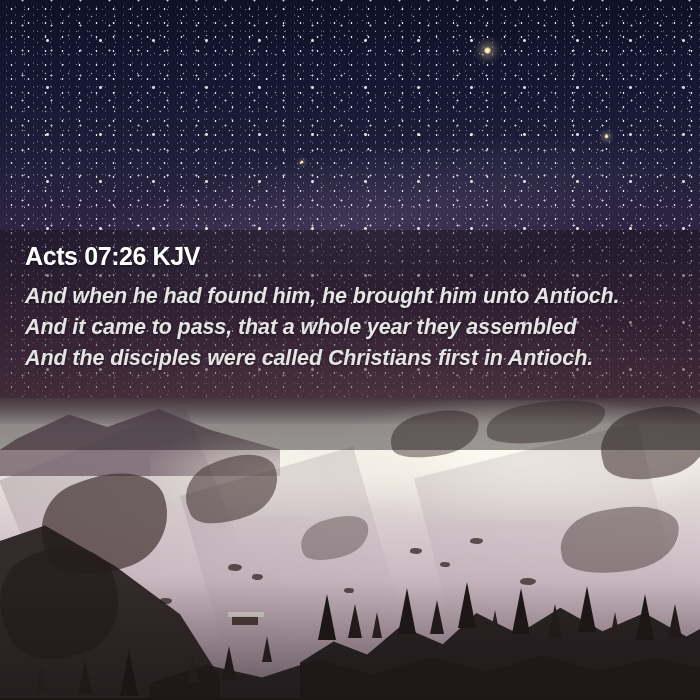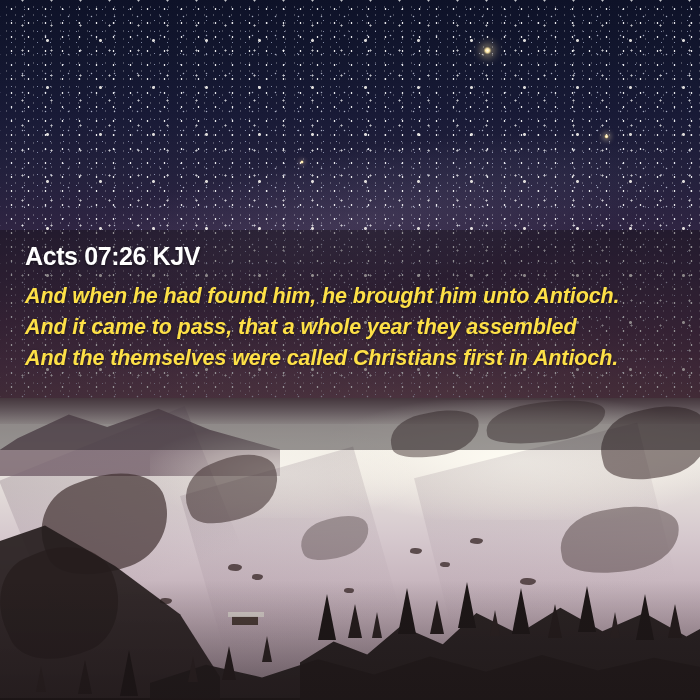--- a/index.html
+++ b/index.html
@@ -175,21 +175,21 @@
   .verse-lines {
     position: absolute;
     left: 25px; top: 51px;
     width: 660px;
   }
   .vline {
     font-size: 21.5px;
     font-weight: bold;
     font-style: italic;
     line-height: 31px;
-    color: #fde047;
+    color: #e5e5e5;
     letter-spacing: -0.1px;
     text-shadow: 0 1px 3px rgba(0,0,0,0.5);
     white-space: nowrap;
   }
 </style>
 </head>
 <body>
 
 <div id="scene">
 
@@ -276,17 +276,17 @@
     </div>
   </div>
 
   <div class="overlay-band"></div>
 
   <div class="verse-block">
     <div class="ref-title">Acts 07:26 KJV</div>
     <div class="verse-lines">
       <div class="vline">And when he had found him, he brought him unto Antioch.</div>
       <div class="vline">And it came to pass, that a whole year they assembled</div>
-      <div class="vline">And the themselves were called Christians first in Antioch.</div>
+      <div class="vline">And the disciples were called Christians first in Antioch.</div>
     </div>
   </div>
 
 </div>
 
 </body></html>

